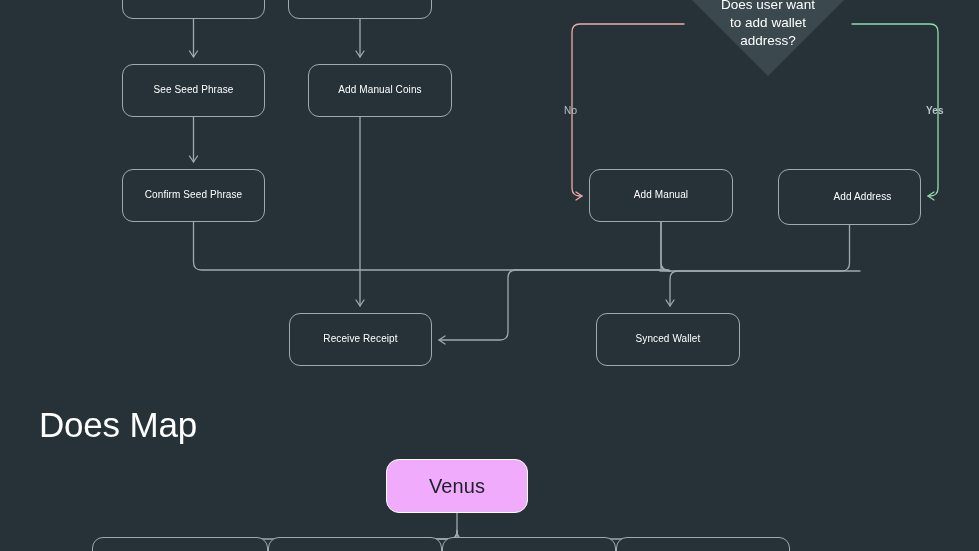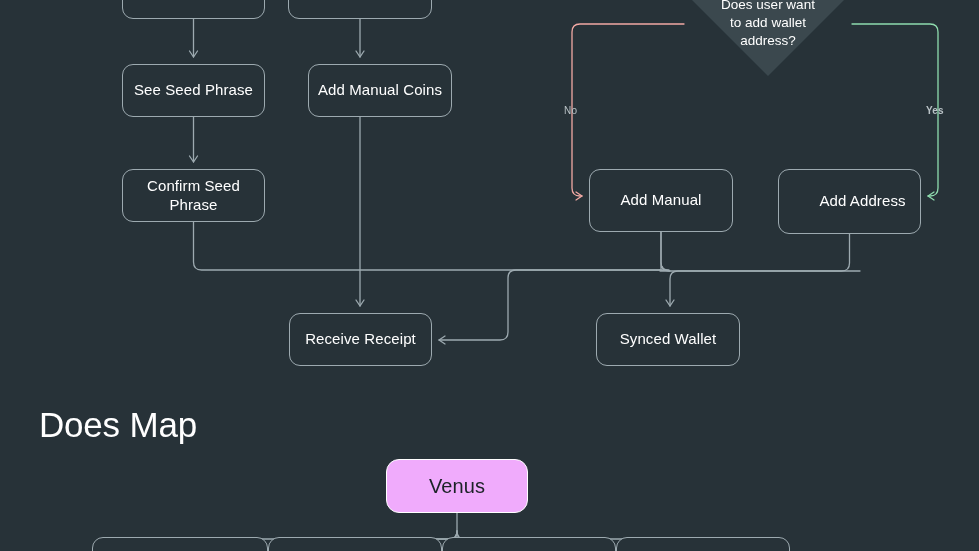--- a/index.html
+++ b/index.html
@@ -34,21 +34,21 @@
   .node {
     position: absolute;
     box-sizing: border-box;
     border: 1.4px solid #9daab0;
     border-radius: 11px;
     background: #273238;
     display: flex;
     align-items: center;
     justify-content: center;
     text-align: center;
-    font-size: 15px;
+    font-size: 10px;
     line-height: 1.25;
     color: #ffffff;
     letter-spacing: 0.1px;
   }
   .node.white {
     background: #f0abfc;
     color: #1b2226;
     border-color: #ffffff;
     border-radius: 13px;
     font-size: 20px;
@@ -146,23 +146,23 @@
   <div class="node" style="left:122px; top:-34px; width:143px; height:53px;">Add Real Wallet</div>
 
   <div class="node" style="left:288px; top:-34px; width:144px; height:53px;">Add Virtual Wallet</div>
 
   <div class="node" style="left:122px; top:64px; width:143px; height:53px;">See Seed Phrase</div>
 
   <div class="node" style="left:288px; top:64px; width:144px; height:53px;margin-left:20px;">Add Manual Coins</div>
 
   <div class="node" style="left:122px; top:169px; width:143px; height:53px;">Confirm Seed Phrase</div>
 
-  <div class="node" style="left:589px; top:169px; width:144px; height:63px;">Add Manual</div>
+  <div class="node" style="left:589px; top:169px; width:144px; height:53px;">Add Manual</div>
 
-  <div class="node" style="left:778px; top:169px; width:143px; height:65px;padding-left:26px;">Add Address</div>
+  <div class="node" style="left:778px; top:169px; width:143px; height:56px;padding-left:26px;">Add Address</div>
 
   <div class="node" style="left:289px; top:313px; width:143px; height:53px;">Receive Receipt</div>
 
   <div class="node" style="left:596px; top:313px; width:144px; height:53px;">Synced Wallet</div>
 
   <div class="section-title" style="left:39px; top:405px;">Does Map</div>
 
   <div class="node white" style="left:386px; top:459px; width:142px; height:54px;">Venus</div>
 
   <div class="node" style="left:92px; top:537px; width:176px; height:40px;"></div>

